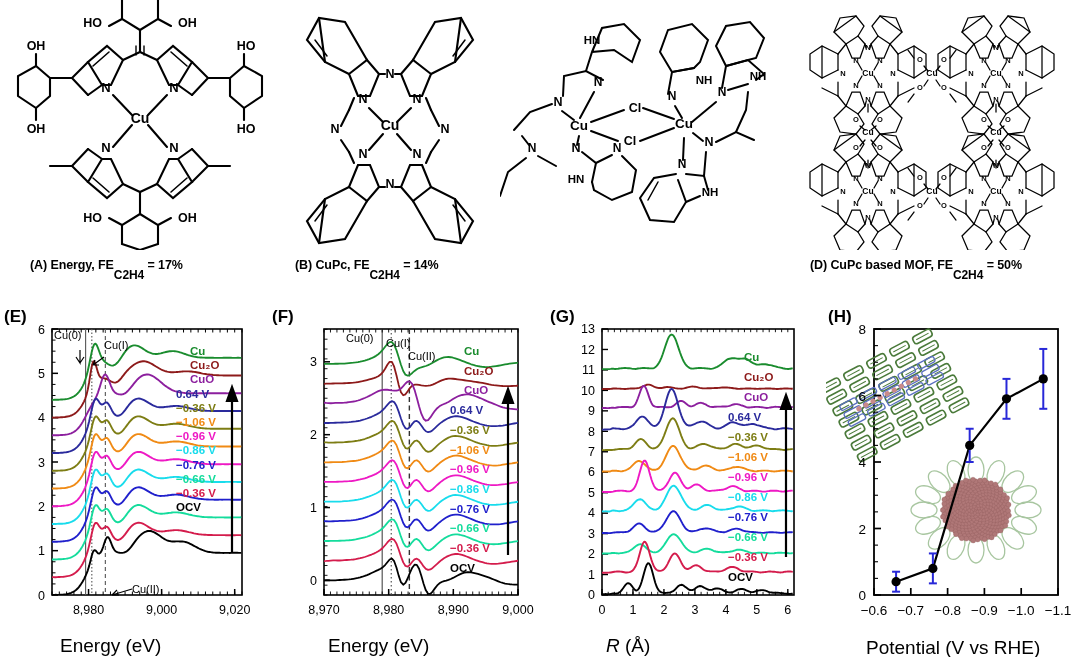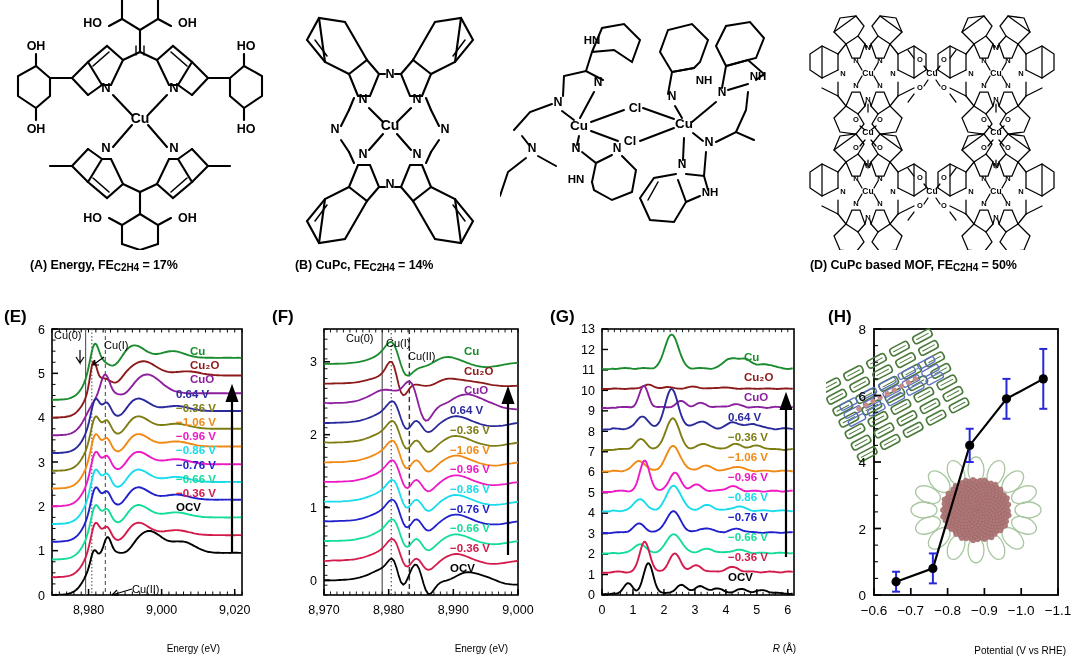--- a/index.html
+++ b/index.html
@@ -6,26 +6,26 @@
   body{width:1080px;height:657px;position:relative;overflow:hidden;
        font-family:"Liberation Sans",sans-serif;color:#000;}
   .fig{position:absolute;inset:0;}
 
   
   .struct-row{position:absolute;left:0;top:0;width:1080px;height:300px;}
   .struct-cell{position:absolute;top:0;height:250px;}
   .struct-cell svg{display:block;}
   .cap{position:absolute;top:258px;font-size:12.5px;font-weight:bold;
        letter-spacing:-0.1px;white-space:nowrap;}
-  .cap sub{font-size:10px;font-weight:bold;vertical-align:baseline;position:relative;top:2px;}
+  .cap sub{font-size:12px;font-weight:bold;vertical-align:baseline;position:relative;top:10px;}
 
   
   .panel{position:absolute;}
   .plabel{position:absolute;font-size:17px;font-weight:bold;}
-  .axtitle{position:absolute;font-size:10px;text-align:right;margin-top:8px;}
+  .axtitle{position:absolute;font-size:19px;text-align:left;}
   .curvelab{position:absolute;font-size:11.5px;font-weight:bold;white-space:nowrap;}
   .annlab{position:absolute;font-size:11px;white-space:nowrap;}
 </style>
 </head>
 <body>
 
 <div class="fig">
 
   <div class="struct-row">
 
@@ -717,21 +717,21 @@
           <path d="M56.00 186.82 L57.24 186.83 L58.48 186.94 L59.72 187.00 L60.95 186.96 L62.19 186.90 L63.43 186.93 L64.67 186.93 L65.91 186.83 L67.15 186.58 L68.39 186.21 L69.63 185.96 L70.86 185.87 L72.10 185.80 L73.34 185.73 L74.58 185.66 L75.82 185.66 L77.06 185.74 L78.30 185.87 L79.54 186.03 L80.77 186.26 L82.01 186.39 L83.25 186.36 L84.49 186.16 L85.73 185.56 L86.97 184.56 L88.21 183.12 L89.45 181.00 L90.68 178.00 L91.92 174.09 L93.16 169.62 L94.40 165.02 L95.64 160.70 L96.88 157.40 L98.12 155.63 L99.35 155.69 L100.59 157.74 L101.83 161.37 L103.07 165.90 L104.31 170.58 L105.55 174.77 L106.79 178.23 L108.03 180.95 L109.26 182.82 L110.50 183.96 L111.74 184.62 L112.98 184.92 L114.22 184.89 L115.46 184.55 L116.70 183.88 L117.94 182.92 L119.17 181.69 L120.41 180.08 L121.65 178.13 L122.89 175.85 L124.13 173.41 L125.37 171.12 L126.61 169.24 L127.85 167.99 L129.08 167.64 L130.32 168.19 L131.56 169.50 L132.80 171.47 L134.04 173.79 L135.28 176.19 L136.52 178.42 L137.75 180.34 L138.99 181.90 L140.23 183.00 L141.47 183.44 L142.71 183.23 L143.95 182.67 L145.19 181.88 L146.43 181.01 L147.66 180.23 L148.90 179.63 L150.14 179.40 L151.38 179.48 L152.62 179.80 L153.86 180.52 L155.10 181.47 L156.34 182.49 L157.57 183.50 L158.81 184.39 L160.05 185.15 L161.29 185.67 L162.53 185.89 L163.77 185.93 L165.01 185.83 L166.25 185.67 L167.48 185.63 L168.72 185.57 L169.96 185.41 L171.20 185.28 L172.44 185.13 L173.68 185.01 L174.92 184.90 L176.15 184.69 L177.39 184.46 L178.63 184.19 L179.87 183.77 L181.11 183.19 L182.35 182.48 L183.59 181.80 L184.83 181.36 L186.06 181.14 L187.30 181.07 L188.54 181.26 L189.78 181.62 L191.02 182.14 L192.26 182.84 L193.50 183.49 L194.74 184.06 L195.97 184.75 L197.21 185.50 L198.45 186.04 L199.69 186.23 L200.93 186.18 L202.17 186.10 L203.41 186.02 L204.65 185.91 L205.88 185.74 L207.12 185.68 L208.36 185.73 L209.60 185.70 L210.84 185.68 L212.08 185.83 L213.32 186.06 L214.55 186.29 L215.79 186.49 L217.03 186.59 L218.27 186.66 L219.51 186.60 L220.75 186.36 L221.99 186.14 L223.23 185.98 L224.46 185.79 L225.70 185.77 L226.94 185.81 L228.18 185.75 L229.42 185.70 L230.66 185.74 L231.90 185.91 L233.14 186.15 L234.37 186.33 L235.61 186.49 L236.85 186.60 L238.09 186.47 L239.33 186.29 L240.57 186.22 L241.81 186.11 L243.05 185.93 L244.28 185.79 L245.52 185.67 L246.76 185.61 " fill="none" stroke="#ee19c4" stroke-width="1.9" stroke-linejoin="round"></path>
           <path d="M56.00 206.51 L57.24 206.38 L58.48 206.33 L59.72 206.31 L60.95 206.36 L62.19 206.43 L63.43 206.46 L64.67 206.15 L65.91 205.57 L67.15 205.36 L68.39 205.55 L69.63 205.70 L70.86 205.84 L72.10 206.09 L73.34 206.23 L74.58 206.08 L75.82 205.88 L77.06 205.72 L78.30 205.43 L79.54 205.02 L80.77 204.52 L82.01 203.84 L83.25 203.04 L84.49 202.12 L85.73 200.98 L86.97 199.61 L88.21 198.18 L89.45 196.81 L90.68 195.64 L91.92 194.88 L93.16 194.45 L94.40 194.27 L95.64 194.59 L96.88 195.45 L98.12 196.64 L99.35 198.03 L100.59 199.49 L101.83 200.90 L103.07 202.11 L104.31 203.00 L105.55 203.70 L106.79 204.20 L108.03 204.47 L109.26 204.60 L110.50 204.49 L111.74 203.98 L112.98 203.09 L114.22 201.69 L115.46 199.85 L116.70 197.79 L117.94 195.56 L119.17 193.12 L120.41 190.52 L121.65 187.91 L122.89 185.42 L124.13 183.31 L125.37 181.80 L126.61 180.93 L127.85 180.73 L129.08 181.28 L130.32 182.51 L131.56 184.20 L132.80 186.21 L134.04 188.49 L135.28 190.90 L136.52 193.31 L137.75 195.53 L138.99 197.53 L140.23 199.42 L141.47 201.04 L142.71 202.22 L143.95 203.05 L145.19 203.78 L146.43 204.39 L147.66 204.69 L148.90 204.76 L150.14 204.69 L151.38 204.34 L152.62 203.70 L153.86 202.96 L155.10 202.19 L156.34 201.43 L157.57 200.72 L158.81 200.20 L160.05 199.99 L161.29 199.98 L162.53 200.05 L163.77 200.38 L165.01 200.99 L166.25 201.71 L167.48 202.49 L168.72 203.26 L169.96 203.86 L171.20 204.28 L172.44 204.50 L173.68 204.66 L174.92 204.78 L176.15 204.72 L177.39 204.64 L178.63 204.58 L179.87 204.42 L181.11 204.21 L182.35 204.02 L183.59 203.84 L184.83 203.55 L186.06 203.23 L187.30 203.03 L188.54 202.70 L189.78 202.16 L191.02 201.72 L192.26 201.50 L193.50 201.44 L194.74 201.54 L195.97 201.78 L197.21 202.12 L198.45 202.60 L199.69 203.14 L200.93 203.62 L202.17 204.12 L203.41 204.73 L204.65 205.29 L205.88 205.68 L207.12 205.90 L208.36 205.97 L209.60 205.87 L210.84 205.69 L212.08 205.62 L213.32 205.55 L214.55 205.44 L215.79 205.36 L217.03 205.32 L218.27 205.34 L219.51 205.40 L220.75 205.54 L221.99 205.67 L223.23 205.77 L224.46 205.92 L225.70 206.15 L226.94 206.25 L228.18 206.03 L229.42 205.83 L230.66 205.74 L231.90 205.58 L233.14 205.48 L234.37 205.45 L235.61 205.35 L236.85 205.29 L238.09 205.37 L239.33 205.47 L240.57 205.60 L241.81 205.78 L243.05 205.92 L244.28 206.08 L245.52 206.21 L246.76 206.09 " fill="none" stroke="#18dcec" stroke-width="1.9" stroke-linejoin="round"></path>
           <path d="M56.00 228.00 L57.24 228.01 L58.48 227.99 L59.72 227.98 L60.95 228.01 L62.19 228.10 L63.43 228.12 L64.67 228.02 L65.91 227.84 L67.15 227.60 L68.39 227.43 L69.63 227.37 L70.86 227.32 L72.10 227.26 L73.34 227.21 L74.58 227.15 L75.82 227.17 L77.06 227.22 L78.30 227.15 L79.54 227.01 L80.77 226.89 L82.01 226.61 L83.25 225.94 L84.49 224.95 L85.73 223.82 L86.97 222.57 L88.21 221.36 L89.45 220.25 L90.68 219.28 L91.92 218.61 L93.16 218.39 L94.40 218.66 L95.64 219.34 L96.88 220.31 L98.12 221.52 L99.35 222.82 L100.59 224.06 L101.83 225.13 L103.07 225.87 L104.31 226.33 L105.55 226.57 L106.79 226.59 L108.03 226.50 L109.26 226.27 L110.50 225.80 L111.74 225.21 L112.98 224.49 L114.22 223.46 L115.46 222.14 L116.70 220.58 L117.94 218.74 L119.17 216.66 L120.41 214.53 L121.65 212.37 L122.89 210.24 L124.13 208.41 L125.37 207.09 L126.61 206.29 L127.85 206.17 L129.08 206.76 L130.32 207.94 L131.56 209.68 L132.80 211.81 L134.04 214.06 L135.28 216.36 L136.52 218.66 L137.75 220.80 L138.99 222.62 L140.23 224.01 L141.47 224.97 L142.71 225.63 L143.95 226.05 L145.19 226.23 L146.43 226.21 L147.66 226.08 L148.90 225.88 L150.14 225.66 L151.38 225.29 L152.62 224.80 L153.86 224.41 L155.10 224.14 L156.34 223.94 L157.57 223.74 L158.81 223.57 L160.05 223.50 L161.29 223.51 L162.53 223.64 L163.77 223.84 L165.01 224.15 L166.25 224.57 L167.48 224.96 L168.72 225.42 L169.96 225.90 L171.20 226.25 L172.44 226.58 L173.68 226.84 L174.92 227.01 L176.15 227.17 L177.39 227.28 L178.63 227.18 L179.87 226.87 L181.11 226.41 L182.35 225.86 L183.59 225.30 L184.83 224.82 L186.06 224.44 L187.30 224.14 L188.54 223.86 L189.78 223.65 L191.02 223.65 L192.26 223.85 L193.50 224.16 L194.74 224.65 L195.97 225.23 L197.21 225.66 L198.45 225.97 L199.69 226.24 L200.93 226.43 L202.17 226.63 L203.41 226.78 L204.65 226.84 L205.88 226.93 L207.12 227.03 L208.36 227.12 L209.60 227.24 L210.84 227.36 L212.08 227.50 L213.32 227.61 L214.55 227.72 L215.79 227.83 L217.03 227.84 L218.27 227.76 L219.51 227.60 L220.75 227.47 L221.99 227.36 L223.23 227.24 L224.46 227.21 L225.70 227.29 L226.94 227.32 L228.18 227.34 L229.42 227.42 L230.66 227.51 L231.90 227.61 L233.14 227.74 L234.37 227.86 L235.61 227.89 L236.85 227.77 L238.09 227.61 L239.33 227.47 L240.57 227.38 L241.81 227.33 L243.05 227.29 L244.28 227.29 L245.52 227.28 L246.76 227.17 " fill="none" stroke="#2020cc" stroke-width="1.9" stroke-linejoin="round"></path>
           <path d="M56.00 248.59 L57.24 248.56 L58.48 248.56 L59.72 248.56 L60.95 248.53 L62.19 248.44 L63.43 248.40 L64.67 248.25 L65.91 247.97 L67.15 247.89 L68.39 247.99 L69.63 248.09 L70.86 248.26 L72.10 248.43 L73.34 248.38 L74.58 248.17 L75.82 248.01 L77.06 247.82 L78.30 247.56 L79.54 247.29 L80.77 246.96 L82.01 246.57 L83.25 246.03 L84.49 245.29 L85.73 244.40 L86.97 243.43 L88.21 242.41 L89.45 241.44 L90.68 240.57 L91.92 239.83 L93.16 239.33 L94.40 239.17 L95.64 239.39 L96.88 240.05 L98.12 241.03 L99.35 242.08 L100.59 243.17 L101.83 244.25 L103.07 245.21 L104.31 246.02 L105.55 246.64 L106.79 247.07 L108.03 247.32 L109.26 247.37 L110.50 247.18 L111.74 246.69 L112.98 245.88 L114.22 244.80 L115.46 243.49 L116.70 241.96 L117.94 240.26 L119.17 238.37 L120.41 236.39 L121.65 234.46 L122.89 232.70 L124.13 231.20 L125.37 230.08 L126.61 229.42 L127.85 229.24 L129.08 229.58 L130.32 230.35 L131.56 231.51 L132.80 233.05 L134.04 234.79 L135.28 236.58 L136.52 238.42 L137.75 240.21 L138.99 241.87 L140.23 243.28 L141.47 244.41 L142.71 245.32 L143.95 246.05 L145.19 246.66 L146.43 247.10 L147.66 247.32 L148.90 247.34 L150.14 247.17 L151.38 246.80 L152.62 246.28 L153.86 245.73 L155.10 245.17 L156.34 244.63 L157.57 244.17 L158.81 243.85 L160.05 243.74 L161.29 243.77 L162.53 243.91 L163.77 244.20 L165.01 244.56 L166.25 245.11 L167.48 245.77 L168.72 246.26 L169.96 246.54 L171.20 246.75 L172.44 246.95 L173.68 247.07 L174.92 247.11 L176.15 247.18 L177.39 247.27 L178.63 247.20 L179.87 247.06 L181.11 246.96 L182.35 246.86 L183.59 246.72 L184.83 246.50 L186.06 246.26 L187.30 245.97 L188.54 245.52 L189.78 245.09 L191.02 244.79 L192.26 244.66 L193.50 244.70 L194.74 244.79 L195.97 244.98 L197.21 245.32 L198.45 245.71 L199.69 246.05 L200.93 246.46 L202.17 246.97 L203.41 247.40 L204.65 247.74 L205.88 248.03 L207.12 248.13 L208.36 248.09 L209.60 247.99 L210.84 247.83 L212.08 247.73 L213.32 247.69 L214.55 247.64 L215.79 247.62 L217.03 247.63 L218.27 247.70 L219.51 247.84 L220.75 247.99 L221.99 248.13 L223.23 248.25 L224.46 248.33 L225.70 248.37 L226.94 248.34 L228.18 248.21 L229.42 248.02 L230.66 247.87 L231.90 247.80 L233.14 247.77 L234.37 247.78 L235.61 247.82 L236.85 247.86 L238.09 247.90 L239.33 247.92 L240.57 247.98 L241.81 248.13 L243.05 248.30 L244.28 248.34 L245.52 248.23 L246.76 248.05 " fill="none" stroke="#14dc9c" stroke-width="1.9" stroke-linejoin="round"></path>
           <path d="M56.00 267.61 L57.24 267.71 L58.48 267.73 L59.72 267.74 L60.95 267.69 L62.19 267.60 L63.43 267.54 L64.67 267.44 L65.91 267.23 L67.15 267.01 L68.39 266.77 L69.63 266.59 L70.86 266.55 L72.10 266.54 L73.34 266.52 L74.58 266.58 L75.82 266.76 L77.06 266.96 L78.30 267.20 L79.54 267.45 L80.77 267.52 L82.01 267.40 L83.25 267.18 L84.49 266.80 L85.73 266.17 L86.97 265.15 L88.21 263.60 L89.45 261.52 L90.68 258.68 L91.92 255.00 L93.16 250.63 L94.40 245.98 L95.64 241.76 L96.88 238.49 L98.12 236.75 L99.35 236.94 L100.59 238.93 L101.83 242.21 L103.07 246.39 L104.31 250.91 L105.55 255.11 L106.79 258.71 L108.03 261.58 L109.26 263.55 L110.50 264.76 L111.74 265.49 L112.98 265.85 L114.22 265.82 L115.46 265.57 L116.70 265.11 L117.94 264.26 L119.17 262.96 L120.41 261.13 L121.65 258.84 L122.89 256.28 L124.13 253.80 L125.37 251.55 L126.61 249.76 L127.85 248.68 L129.08 248.45 L130.32 249.19 L131.56 250.61 L132.80 252.50 L134.04 254.92 L135.28 257.43 L136.52 259.68 L137.75 261.64 L138.99 263.06 L140.23 263.78 L141.47 263.97 L142.71 263.70 L143.95 263.08 L145.19 262.37 L146.43 261.57 L147.66 260.81 L148.90 260.36 L150.14 260.21 L151.38 260.47 L152.62 261.00 L153.86 261.69 L155.10 262.70 L156.34 263.78 L157.57 264.74 L158.81 265.42 L160.05 265.74 L161.29 265.98 L162.53 266.15 L163.77 266.28 L165.01 266.38 L166.25 266.37 L167.48 266.35 L168.72 266.37 L169.96 266.40 L171.20 266.43 L172.44 266.43 L173.68 266.33 L174.92 266.12 L176.15 265.86 L177.39 265.45 L178.63 264.83 L179.87 264.12 L181.11 263.44 L182.35 262.76 L183.59 262.25 L184.83 262.01 L186.06 261.93 L187.30 261.98 L188.54 262.20 L189.78 262.61 L191.02 263.19 L192.26 263.92 L193.50 264.71 L194.74 265.47 L195.97 266.03 L197.21 266.28 L198.45 266.41 L199.69 266.54 L200.93 266.57 L202.17 266.56 L203.41 266.48 L204.65 266.36 L205.88 266.38 L207.12 266.50 L208.36 266.63 L209.60 266.80 L210.84 266.93 L212.08 267.13 L213.32 267.37 L214.55 267.45 L215.79 267.38 L217.03 267.23 L218.27 267.10 L219.51 266.98 L220.75 266.84 L221.99 266.65 L223.23 266.46 L224.46 266.47 L225.70 266.62 L226.94 266.69 L228.18 266.71 L229.42 266.88 L230.66 267.09 L231.90 267.22 L233.14 267.40 L234.37 267.50 L235.61 267.41 L236.85 267.22 L238.09 266.92 L239.33 266.71 L240.57 266.63 L241.81 266.51 L243.05 266.46 L244.28 266.52 L245.52 266.61 L246.76 266.82 " fill="none" stroke="#d41c4c" stroke-width="1.9" stroke-linejoin="round"></path>
           <path d="M56.00 289.32 L57.24 289.27 L58.48 289.12 L59.72 289.05 L60.95 289.10 L62.19 289.15 L63.43 289.18 L64.67 289.03 L65.91 288.60 L67.15 288.41 L68.39 288.52 L69.63 288.62 L70.86 288.57 L72.10 288.17 L73.34 287.40 L74.58 286.35 L75.82 284.99 L77.06 283.29 L78.30 281.47 L79.54 279.83 L80.77 278.65 L82.01 278.20 L83.25 278.45 L84.49 279.35 L85.73 280.86 L86.97 282.55 L88.21 284.14 L89.45 285.28 L90.68 285.52 L91.92 284.78 L93.16 283.12 L94.40 280.43 L95.64 276.74 L96.88 272.37 L98.12 267.77 L99.35 263.43 L100.59 260.04 L101.83 258.30 L103.07 258.42 L104.31 260.40 L105.55 263.96 L106.79 268.44 L108.03 273.21 L109.26 277.71 L110.50 281.27 L111.74 283.81 L112.98 285.60 L114.22 286.71 L115.46 287.34 L116.70 287.67 L117.94 287.85 L119.17 287.96 L120.41 287.92 L121.65 287.78 L122.89 287.63 L124.13 287.39 L125.37 286.99 L126.61 286.46 L127.85 285.67 L129.08 284.53 L130.32 283.15 L131.56 281.80 L132.80 280.75 L134.04 280.09 L135.28 279.81 L136.52 280.00 L137.75 280.69 L138.99 281.66 L140.23 282.62 L141.47 283.55 L142.71 284.45 L143.95 285.04 L145.19 285.16 L146.43 285.03 L147.66 284.61 L148.90 283.78 L150.14 282.81 L151.38 281.96 L152.62 281.31 L153.86 281.05 L155.10 281.20 L156.34 281.66 L157.57 282.31 L158.81 282.98 L160.05 283.62 L161.29 284.25 L162.53 284.70 L163.77 284.86 L165.01 284.87 L166.25 284.69 L167.48 284.22 L168.72 283.73 L169.96 283.48 L171.20 283.45 L172.44 283.57 L173.68 283.80 L174.92 284.14 L176.15 284.69 L177.39 285.39 L178.63 286.06 L179.87 286.60 L181.11 287.00 L182.35 287.35 L183.59 287.56 L184.83 287.53 L186.06 287.30 L187.30 286.87 L188.54 286.25 L189.78 285.56 L191.02 284.92 L192.26 284.43 L193.50 284.18 L194.74 284.06 L195.97 283.96 L197.21 284.07 L198.45 284.48 L199.69 285.03 L200.93 285.55 L202.17 286.09 L203.41 286.67 L204.65 287.03 L205.88 287.11 L207.12 287.02 L208.36 286.71 L209.60 286.29 L210.84 285.96 L212.08 285.66 L213.32 285.37 L214.55 285.24 L215.79 285.13 L217.03 285.08 L218.27 285.31 L219.51 285.69 L220.75 286.10 L221.99 286.63 L223.23 287.12 L224.46 287.38 L225.70 287.56 L226.94 287.72 L228.18 287.76 L229.42 287.75 L230.66 287.79 L231.90 287.82 L233.14 287.91 L234.37 288.04 L235.61 288.12 L236.85 288.31 L238.09 288.52 L239.33 288.65 L240.57 288.77 L241.81 288.89 L243.05 288.94 L244.28 288.86 L245.52 288.75 L246.76 288.64 " fill="none" stroke="#000000" stroke-width="1.9" stroke-linejoin="round"></path>
         </g>
         <path d="M240 252 L240 96 M240 90 L235 104 L245 104 Z" stroke="#000" stroke-width="2.2" fill="#000"></path>
       </svg>
     
-    <div class="axtitle" style="left:70px;top:330px;width:180px;"><i>R</i> (Å)</div>
+    <div class="axtitle" style="left:60px;top:330px;width:180px;"><i>R</i> (Å)</div>
   <div class="curvelab" style="color: rgb(26, 140, 46); left: 198px; top: 46px;">Cu</div><div class="curvelab" style="color: rgb(141, 26, 26); left: 198px; top: 66px;">Cu₂O</div><div class="curvelab" style="color: rgb(140, 31, 158); left: 198px; top: 86px;">CuO</div><div class="curvelab" style="color: rgb(42, 42, 156); left: 182px; top: 106px;">0.64 V</div><div class="curvelab" style="color: rgb(125, 125, 20); left: 182px; top: 126px;">−0.36 V</div><div class="curvelab" style="color: rgb(240, 138, 20); left: 182px; top: 146px;">−1.06 V</div><div class="curvelab" style="color: rgb(238, 25, 196); left: 182px; top: 166px;">−0.96 V</div><div class="curvelab" style="color: rgb(24, 220, 236); left: 182px; top: 186px;">−0.86 V</div><div class="curvelab" style="color: rgb(32, 32, 204); left: 182px; top: 206px;">−0.76 V</div><div class="curvelab" style="color: rgb(20, 220, 156); left: 182px; top: 226px;">−0.66 V</div><div class="curvelab" style="color: rgb(212, 28, 76); left: 182px; top: 246px;">−0.36 V</div><div class="curvelab" style="color: rgb(0, 0, 0); left: 182px; top: 266px;">OCV</div></div>
 
   <div class="panel" style="left:826px;top:305px;width:254px;height:352px;">
     <div class="plabel" style="left:2px;top:2px;">(H)</div>
     <svg id="svgH" width="254" height="352">
         <rect x="48" y="24" width="184" height="266" fill="none" stroke="#000" stroke-width="1.8"></rect>
         <g transform="translate(62,86) rotate(-28)">
           <rect x="-58" y="-36" width="20" height="8" rx="3" fill="none" stroke="#4a7a3a" stroke-width="1.6"></rect>
           <line x1="-55" y1="-32" x2="-41" y2="-32" stroke="#4a7a3a" stroke-width="1"></line>
           <rect x="-32" y="-36" width="20" height="8" rx="3" fill="none" stroke="#4a7a3a" stroke-width="1.6"></rect>

